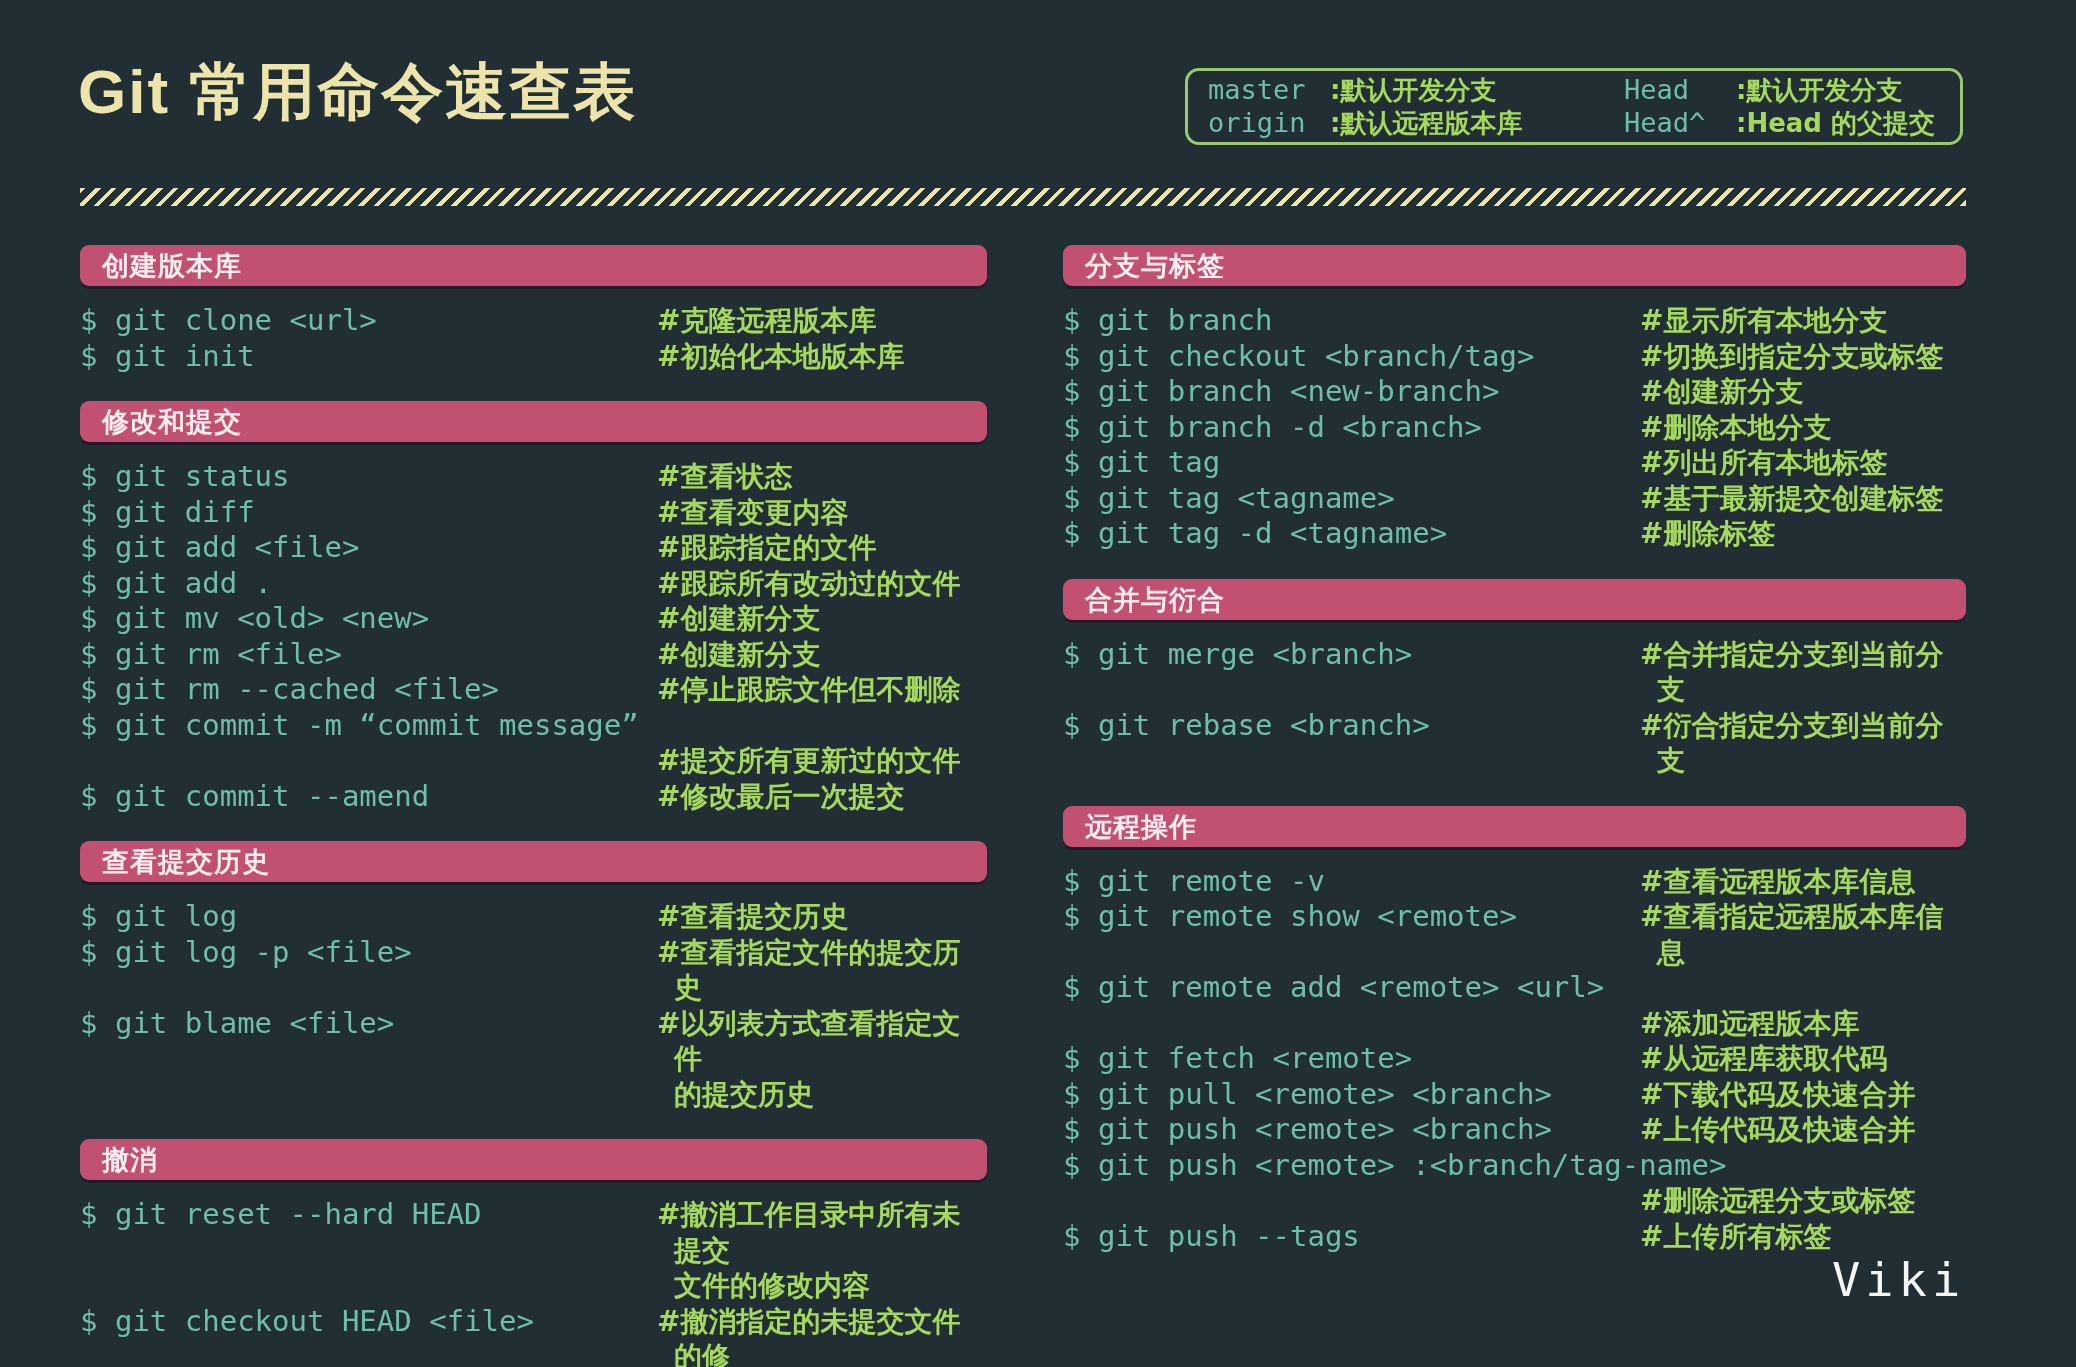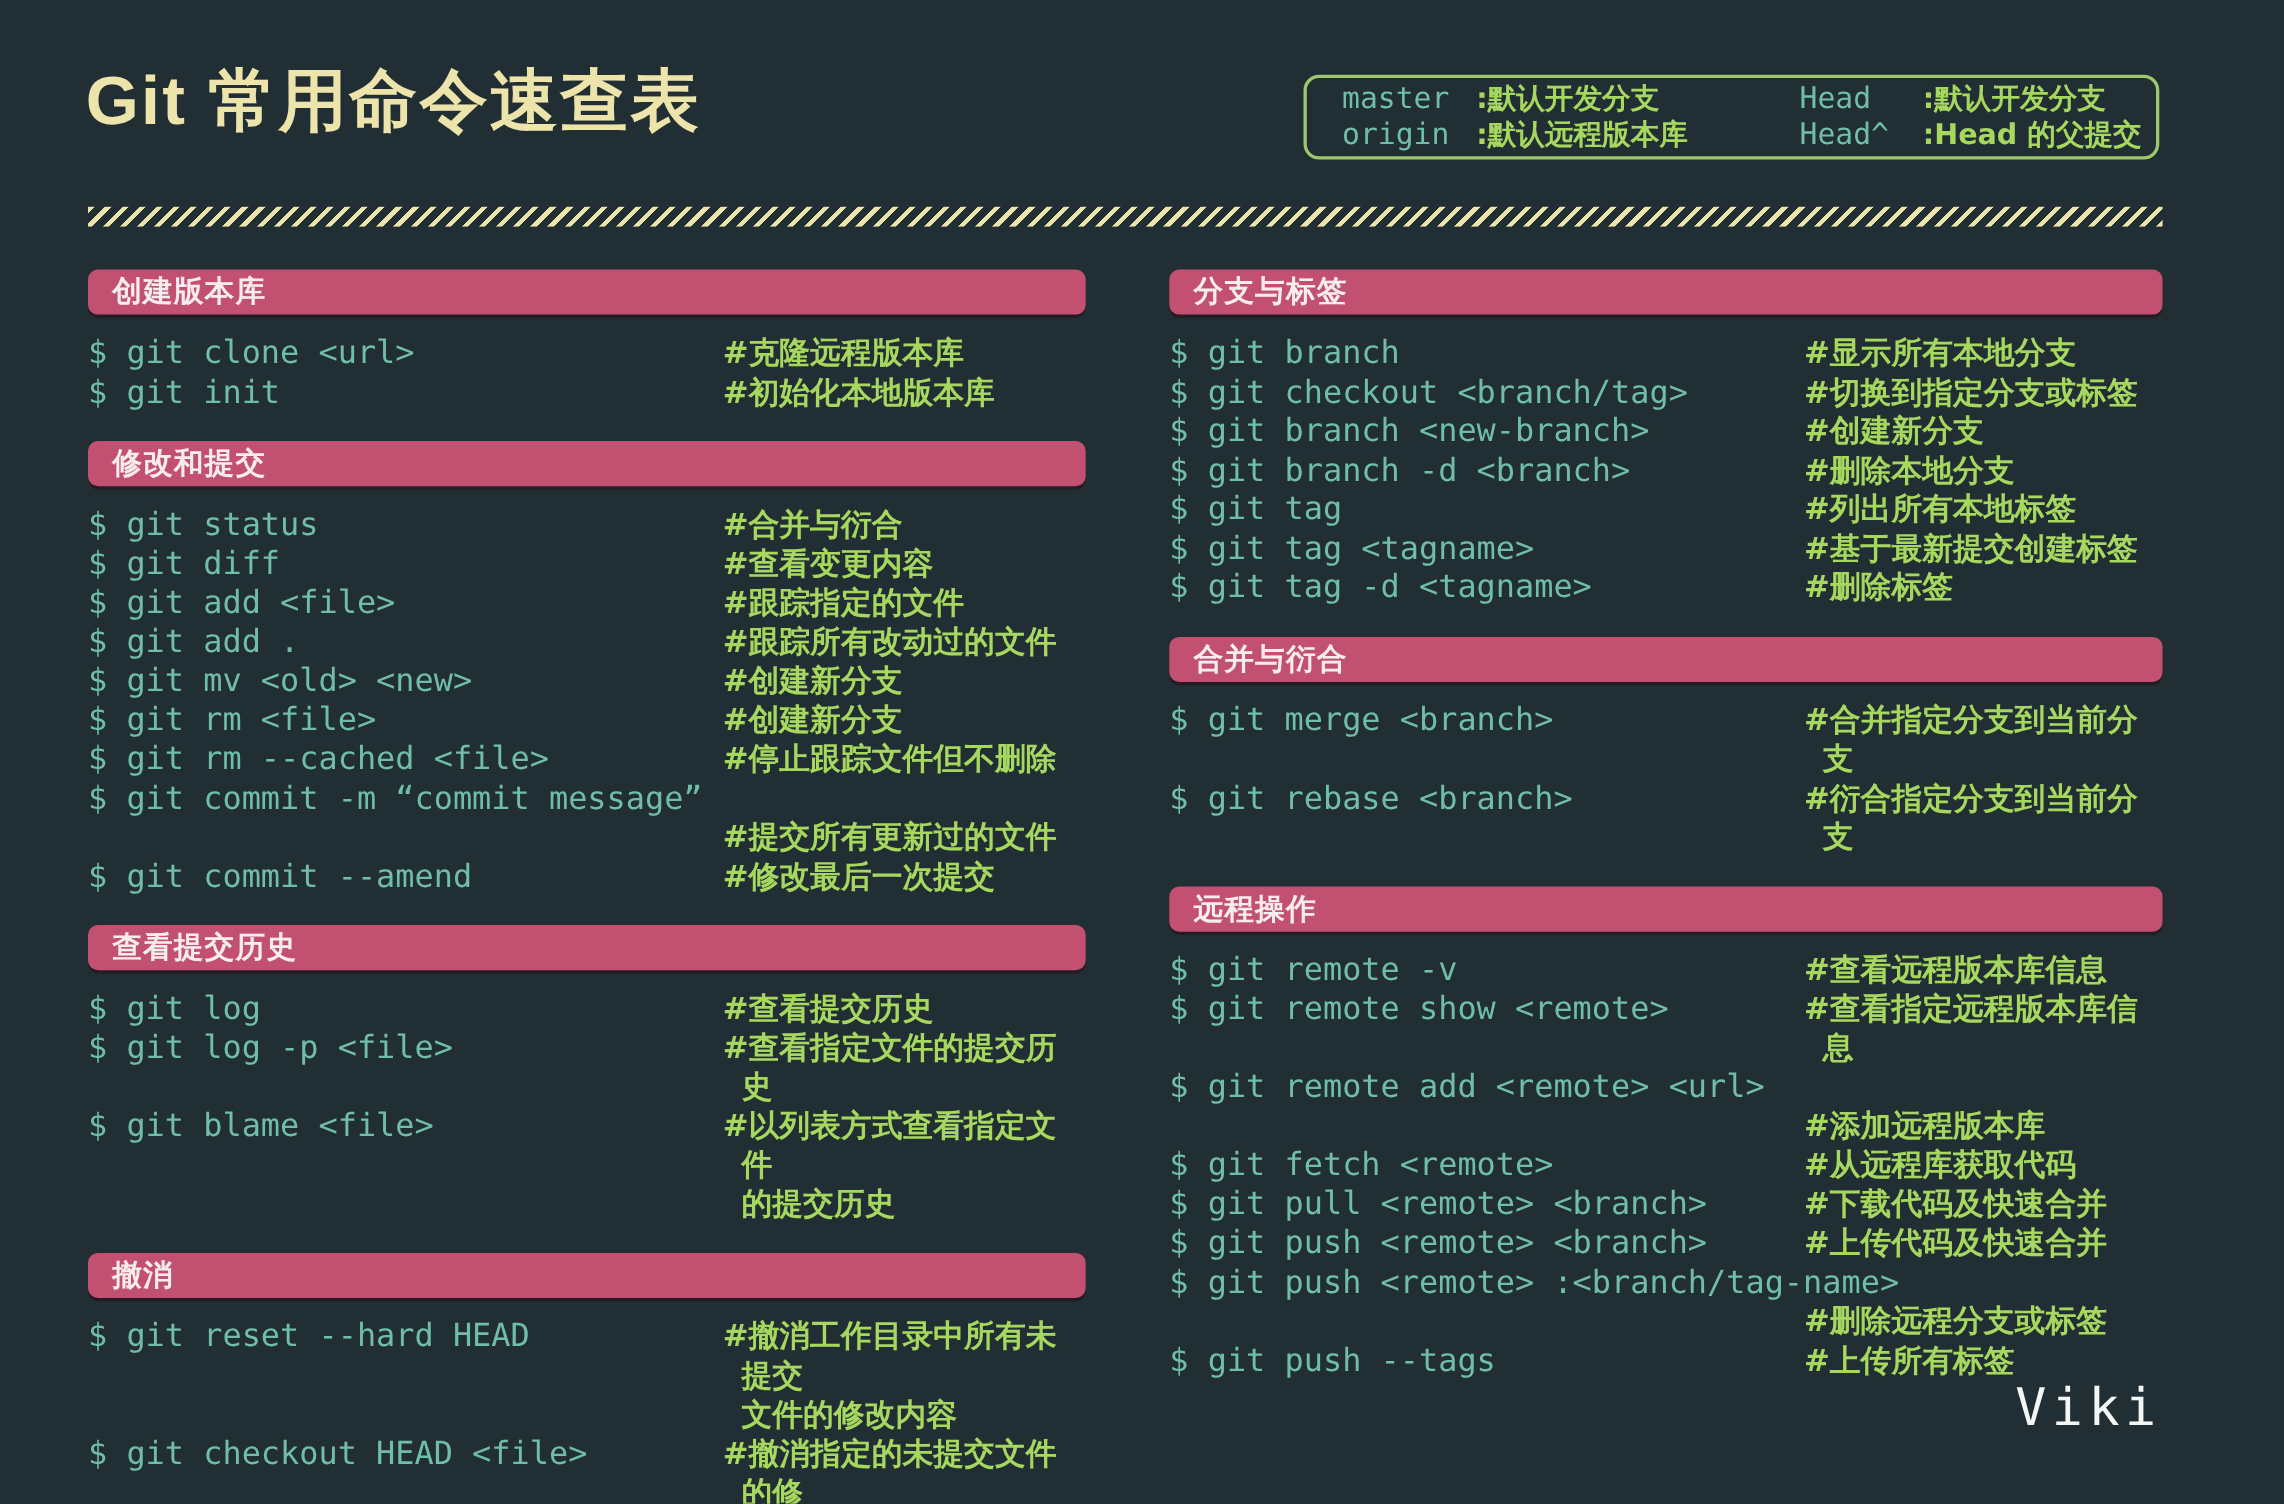--- a/index.html
+++ b/index.html
@@ -31,21 +31,21 @@
 
   .legend{
     position:absolute;left:1185px;top:68px;width:778px;height:77px;
     box-sizing:border-box;
     border:3px solid var(--legend_border);
     border-radius:14px;
     display:grid;
     grid-template-columns:122px 294px 112px auto;
     align-content:center;
     row-gap:1px;
-    padding:4px 32px;
+    padding:4px 20px;
     font-size:26px;line-height:32px;
   }
   .legend .term{
     color:var(--command_teal);
     font-family:"DejaVu Sans Mono","Liberation Mono",monospace;
     font-size:27px;white-space:pre;
   }
   .legend .def{
     color:var(--comment_green);font-weight:bold;white-space:pre;
   }
@@ -140,21 +140,21 @@
 </div>
   </section>
 
   <section class="section">
     <div class="bar">
       <span>修改和提交</span>
     </div>
     <div class="rows">
   <div class="row">
     <span class="cmd">$ git status</span>
-    <span class="comment">#合并与衍合</span>
+    <span class="comment">#查看状态</span>
   </div>
 
   <div class="row">
     <span class="cmd">$ git diff</span>
     <span class="comment">#查看变更内容</span>
   </div>
 
   <div class="row">
     <span class="cmd">$ git add &lt;file&gt;</span>
     <span class="comment">#跟踪指定的文件</span>

